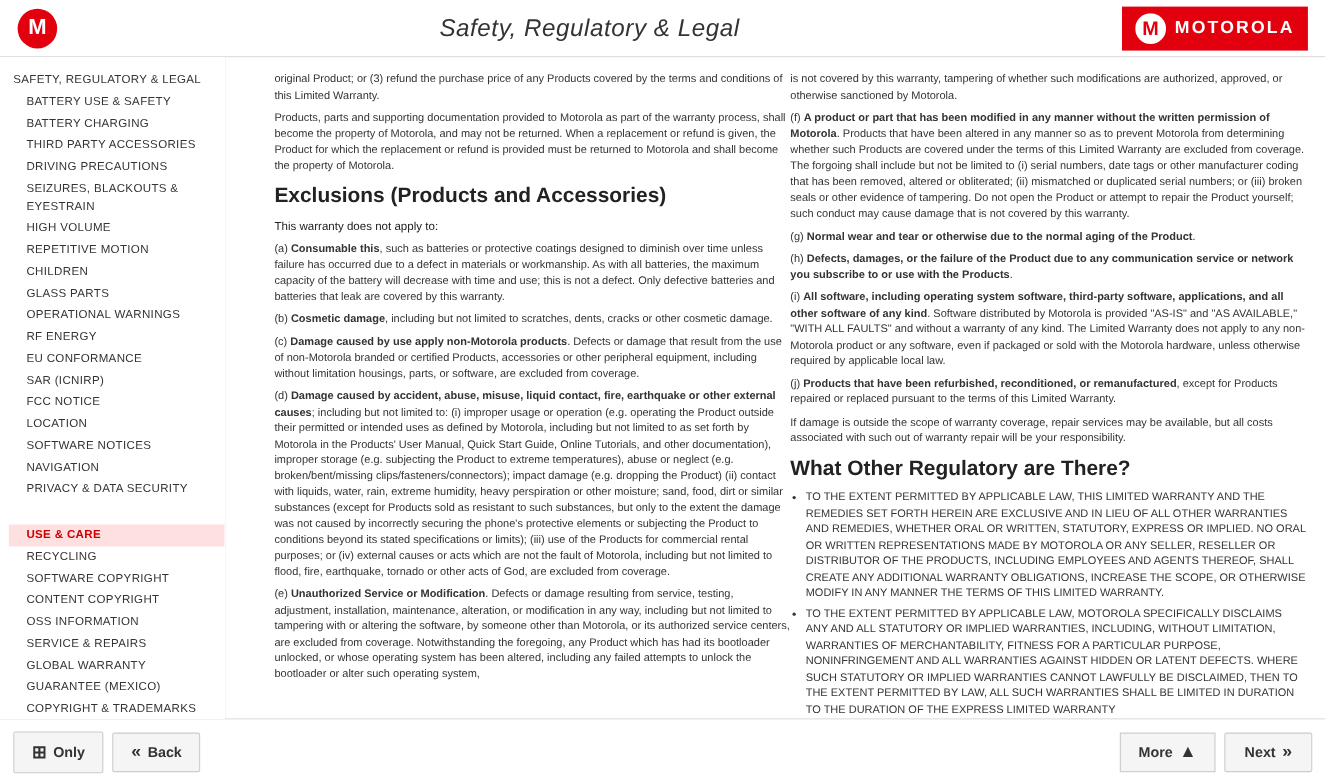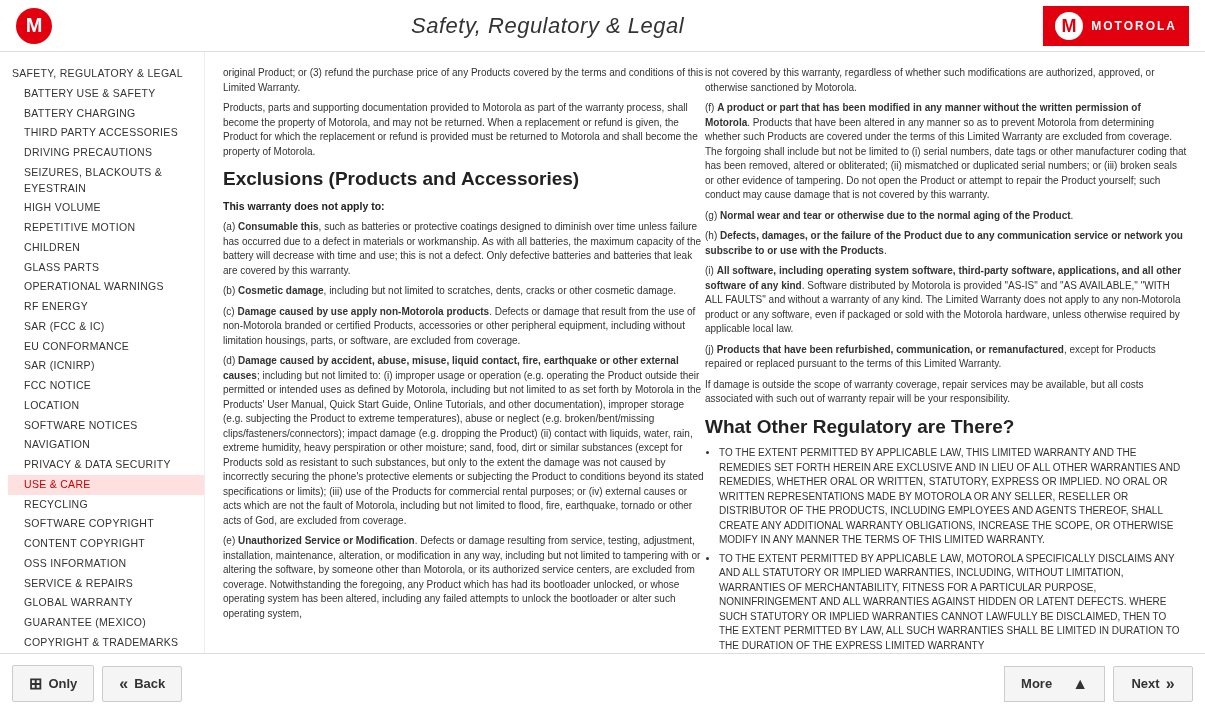--- a/index.html
+++ b/index.html
@@ -33,21 +33,21 @@
     .motorola-badge {
       display: flex;
       align-items: center;
       background: #E2000F;
       padding: 6px 12px;
       gap: 8px;
     }
     .motorola-badge-text {
       color: #fff;
       font-weight: bold;
-      font-size: 12px;
+      font-size: 16px;
       letter-spacing: 2px;
     }
 
     
     .content-area {
       display: flex;
       height: calc(713px - 52px - 60px);
       position: relative;
     }
 
@@ -68,21 +68,22 @@
       color: #333;
       font-size: 10.5px;
       font-weight: normal;
       text-transform: uppercase;
       letter-spacing: 0.3px;
       line-height: 1.5;
     }
     .sidebar-item.highlighted {
       background: #ffe0e0;
       color: #cc0000;
-      font-weight: normal;
+      font-weight: bold;
+      margin-top: 22px;
     }
     .sidebar-item.indent {
       padding-left: 16px;
     }
 
     
     .main-content {
       flex: 1;
       padding: 14px 18px 10px 18px;
       overflow-y: auto;
@@ -90,34 +91,35 @@
       color: #333;
       line-height: 1.45;
       z-index: 1;
       position: relative;
     }
 
     
     .main-two-col {
       display: flex;
       gap: 0;
+      margin-left: 26px;
     }
     .main-col {
       flex: 1;
     }
 
     .section-heading {
       font-size: 19px;
       font-weight: bold;
       margin-bottom: 6px;
       color: #222;
     }
     .section-subheading {
       font-size: 10.5px;
-      font-weight: bold;
+      font-weight: normal;
       margin-bottom: 3px;
       color: #222;
     }
     p {
       margin-bottom: 6px;
       font-size: 10px;
       line-height: 1.45;
     }
     ul {
       margin-left: 14px;
@@ -154,21 +156,21 @@
       justify-content: center;
       border-radius: 2px;
     }
     .footer-icon {
       font-size: 16px;
     }
     .footer-spacer { flex: 1; }
     .footer-more-btn {
       display: flex;
       align-items: center;
-      gap: 20px;
+      gap: 6px;
       padding: 8px 16px;
       border: 1px solid #ccc;
       background: #f5f5f5;
       cursor: pointer;
       font-size: 13px;
       font-weight: bold;
       color: #333;
     }
 
     
@@ -208,21 +210,20 @@
       <div class="sidebar-item indent">BATTERY CHARGING</div>
       <div class="sidebar-item indent">THIRD PARTY ACCESSORIES</div>
       <div class="sidebar-item indent">DRIVING PRECAUTIONS</div>
       <div class="sidebar-item indent">SEIZURES, BLACKOUTS &amp; EYESTRAIN</div>
       <div class="sidebar-item indent">HIGH VOLUME</div>
       <div class="sidebar-item indent">REPETITIVE MOTION</div>
       <div class="sidebar-item indent">CHILDREN</div>
       <div class="sidebar-item indent">GLASS PARTS</div>
       <div class="sidebar-item indent">OPERATIONAL WARNINGS</div>
       <div class="sidebar-item indent">RF ENERGY</div>
-      <div class="sidebar-item indent">SAR (FCC &amp; IC)</div>
       <div class="sidebar-item indent">EU CONFORMANCE</div>
       <div class="sidebar-item indent">SAR (ICNIRP)</div>
       <div class="sidebar-item indent">FCC NOTICE</div>
       <div class="sidebar-item indent">LOCATION</div>
       <div class="sidebar-item indent">SOFTWARE NOTICES</div>
       <div class="sidebar-item indent">NAVIGATION</div>
       <div class="sidebar-item indent">PRIVACY &amp; DATA SECURITY</div>
       <div class="sidebar-item indent highlighted">USE &amp; CARE</div>
       <div class="sidebar-item indent">RECYCLING</div>
       <div class="sidebar-item indent">SOFTWARE COPYRIGHT</div>
@@ -243,26 +244,26 @@
           <div class="section-heading">Exclusions (Products and Accessories)</div>
           <p><span class="section-subheading">This warranty does not apply to:</span></p>
           <p>(a) <b>Consumable this</b>, such as batteries or protective coatings designed to diminish over time unless failure has occurred due to a defect in materials or workmanship. As with all batteries, the maximum capacity of the battery will decrease with time and use; this is not a defect. Only defective batteries and batteries that leak are covered by this warranty.</p>
           <p>(b) <b>Cosmetic damage</b>, including but not limited to scratches, dents, cracks or other cosmetic damage.</p>
           <p>(c) <b>Damage caused by use apply non-Motorola products</b>. Defects or damage that result from the use of non-Motorola branded or certified Products, accessories or other peripheral equipment, including without limitation housings, parts, or software, are excluded from coverage.</p>
           <p>(d) <b>Damage caused by accident, abuse, misuse, liquid contact, fire, earthquake or other external causes</b>; including but not limited to: (i) improper usage or operation (e.g. operating the Product outside their permitted or intended uses as defined by Motorola, including but not limited to as set forth by Motorola in the Products' User Manual, Quick Start Guide, Online Tutorials, and other documentation), improper storage (e.g. subjecting the Product to extreme temperatures), abuse or neglect (e.g. broken/bent/missing clips/fasteners/connectors); impact damage (e.g. dropping the Product) (ii) contact with liquids, water, rain, extreme humidity, heavy perspiration or other moisture; sand, food, dirt or similar substances (except for Products sold as resistant to such substances, but only to the extent the damage was not caused by incorrectly securing the phone's protective elements or subjecting the Product to conditions beyond its stated specifications or limits); (iii) use of the Products for commercial rental purposes; or (iv) external causes or acts which are not the fault of Motorola, including but not limited to flood, fire, earthquake, tornado or other acts of God, are excluded from coverage.</p>
           <p>(e) <b>Unauthorized Service or Modification</b>. Defects or damage resulting from service, testing, adjustment, installation, maintenance, alteration, or modification in any way, including but not limited to tampering with or altering the software, by someone other than Motorola, or its authorized service centers, are excluded from coverage. Notwithstanding the foregoing, any Product which has had its bootloader unlocked, or whose operating system has been altered, including any failed attempts to unlock the bootloader or alter such operating system,</p>
         </div>
 
       <div class="main-col">
-          <p>is not covered by this warranty, regardless of whether such modifications are authorized, approved, or otherwise sanctioned by Motorola.</p>
+          <p>is not covered by this warranty, tampering of whether such modifications are authorized, approved, or otherwise sanctioned by Motorola.</p>
           <p>(f) <b>A product or part that has been modified in any manner without the written permission of Motorola</b>. Products that have been altered in any manner so as to prevent Motorola from determining whether such Products are covered under the terms of this Limited Warranty are excluded from coverage. The forgoing shall include but not be limited to (i) serial numbers, date tags or other manufacturer coding that has been removed, altered or obliterated; (ii) mismatched or duplicated serial numbers; or (iii) broken seals or other evidence of tampering. Do not open the Product or attempt to repair the Product yourself; such conduct may cause damage that is not covered by this warranty.</p>
           <p>(g) <b>Normal wear and tear or otherwise due to the normal aging of the Product</b>.</p>
           <p>(h) <b>Defects, damages, or the failure of the Product due to any communication service or network you subscribe to or use with the Products</b>.</p>
           <p>(i) <b>All software, including operating system software, third-party software, applications, and all other software of any kind</b>. Software distributed by Motorola is provided "AS-IS" and "AS AVAILABLE," "WITH ALL FAULTS" and without a warranty of any kind. The Limited Warranty does not apply to any non-Motorola product or any software, even if packaged or sold with the Motorola hardware, unless otherwise required by applicable local law.</p>
-          <p>(j) <b>Products that have been refurbished, communication, or remanufactured</b>, except for Products repaired or replaced pursuant to the terms of this Limited Warranty.</p>
+          <p>(j) <b>Products that have been refurbished, reconditioned, or remanufactured</b>, except for Products repaired or replaced pursuant to the terms of this Limited Warranty.</p>
           <p>If damage is outside the scope of warranty coverage, repair services may be available, but all costs associated with such out of warranty repair will be your responsibility.</p>
           <div class="section-heading">What Other Regulatory are There?</div>
           <ul>
             <li>TO THE EXTENT PERMITTED BY APPLICABLE LAW, THIS LIMITED WARRANTY AND THE REMEDIES SET FORTH HEREIN ARE EXCLUSIVE AND IN LIEU OF ALL OTHER WARRANTIES AND REMEDIES, WHETHER ORAL OR WRITTEN, STATUTORY, EXPRESS OR IMPLIED. NO ORAL OR WRITTEN REPRESENTATIONS MADE BY MOTOROLA OR ANY SELLER, RESELLER OR DISTRIBUTOR OF THE PRODUCTS, INCLUDING EMPLOYEES AND AGENTS THEREOF, SHALL CREATE ANY ADDITIONAL WARRANTY OBLIGATIONS, INCREASE THE SCOPE, OR OTHERWISE MODIFY IN ANY MANNER THE TERMS OF THIS LIMITED WARRANTY.</li>
             <li>TO THE EXTENT PERMITTED BY APPLICABLE LAW, MOTOROLA SPECIFICALLY DISCLAIMS ANY AND ALL STATUTORY OR IMPLIED WARRANTIES, INCLUDING, WITHOUT LIMITATION, WARRANTIES OF MERCHANTABILITY, FITNESS FOR A PARTICULAR PURPOSE, NONINFRINGEMENT AND ALL WARRANTIES AGAINST HIDDEN OR LATENT DEFECTS. WHERE SUCH STATUTORY OR IMPLIED WARRANTIES CANNOT LAWFULLY BE DISCLAIMED, THEN TO THE EXTENT PERMITTED BY LAW, ALL SUCH WARRANTIES SHALL BE LIMITED IN DURATION TO THE DURATION OF THE EXPRESS LIMITED WARRANTY</li>
           </ul>
         </div>
     </div>
   </main>
 </div>

